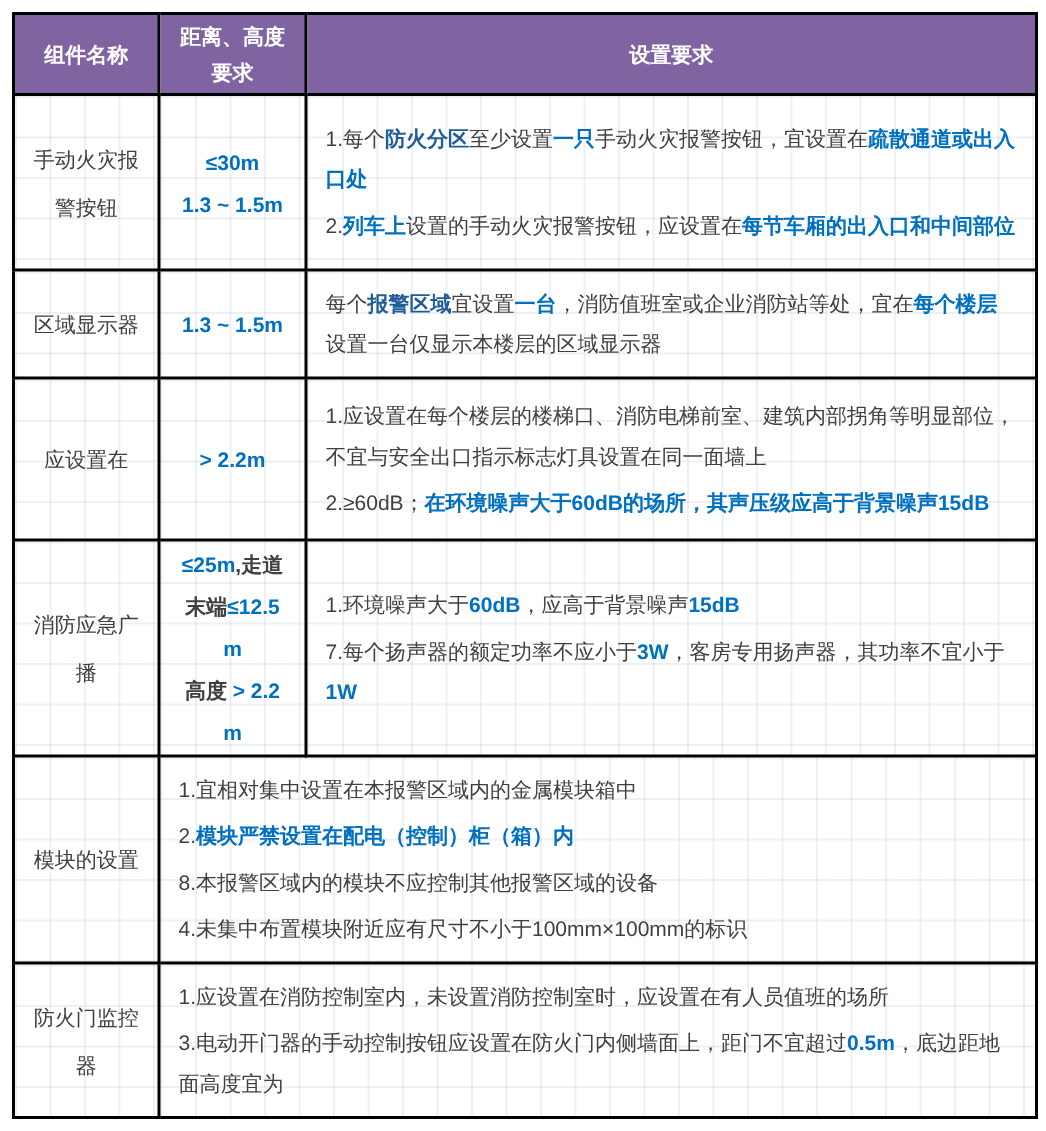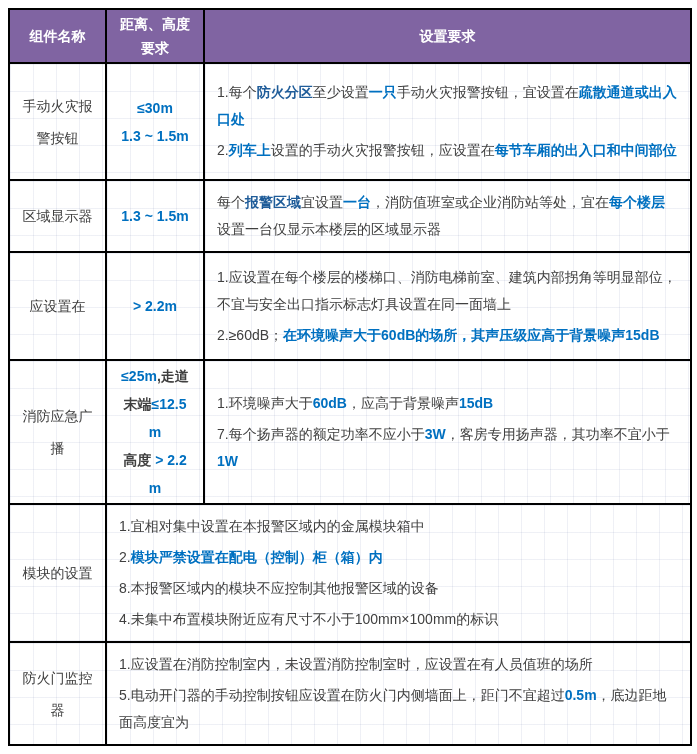--- a/index.html
+++ b/index.html
@@ -123,18 +123,18 @@
             <div class="para"><span>1.宜相对集中设置在本报警区域内的金属模块箱中</span></div>
             <div class="para"><span>2.</span><span class="hl-blue">模块严禁设置在配电（控制）柜（箱）内</span></div>
             <div class="para"><span>8.本报警区域内的模块不应控制其他报警区域的设备</span></div>
             <div class="para"><span>4.未集中布置模块附近应有尺寸不小于100mm×100mm的标识</span></div>
           </td>
         </tr>
         <tr>
           <td class="c1">防火门监控器</td>
           <td class="c3" colspan="2">
             <div class="para"><span>1.应设置在消防控制室内，未设置消防控制室时，应设置在有人员值班的场所</span></div>
-            <div class="para"><span>5.电动开门器的手动控制按钮应设置在防火门内侧墙面上，距门不宜超过</span><span class="hl-blue">0.5m</span><span>，底边距地面高度宜为</span></div>
+            <div class="para"><span>3.电动开门器的手动控制按钮应设置在防火门内侧墙面上，距门不宜超过</span><span class="hl-blue">0.5m</span><span>，底边距地面高度宜为</span></div>
           </td>
         </tr>
       </tbody>
   </table>
 </div>
 
 </body></html>

